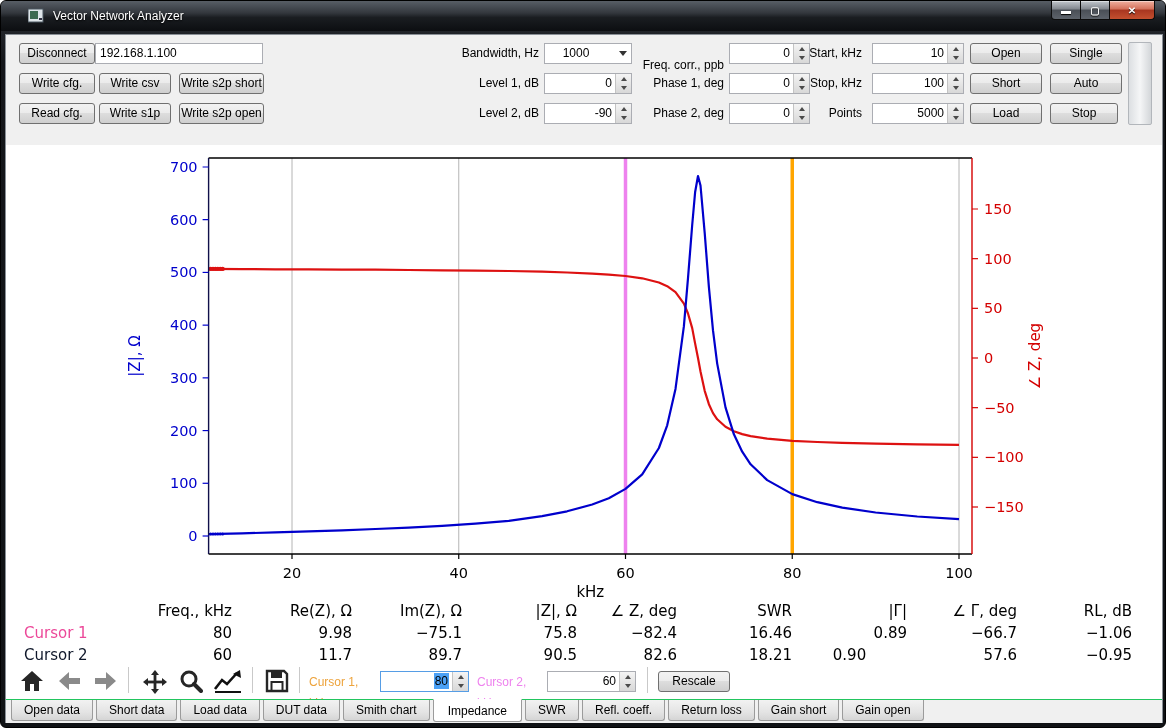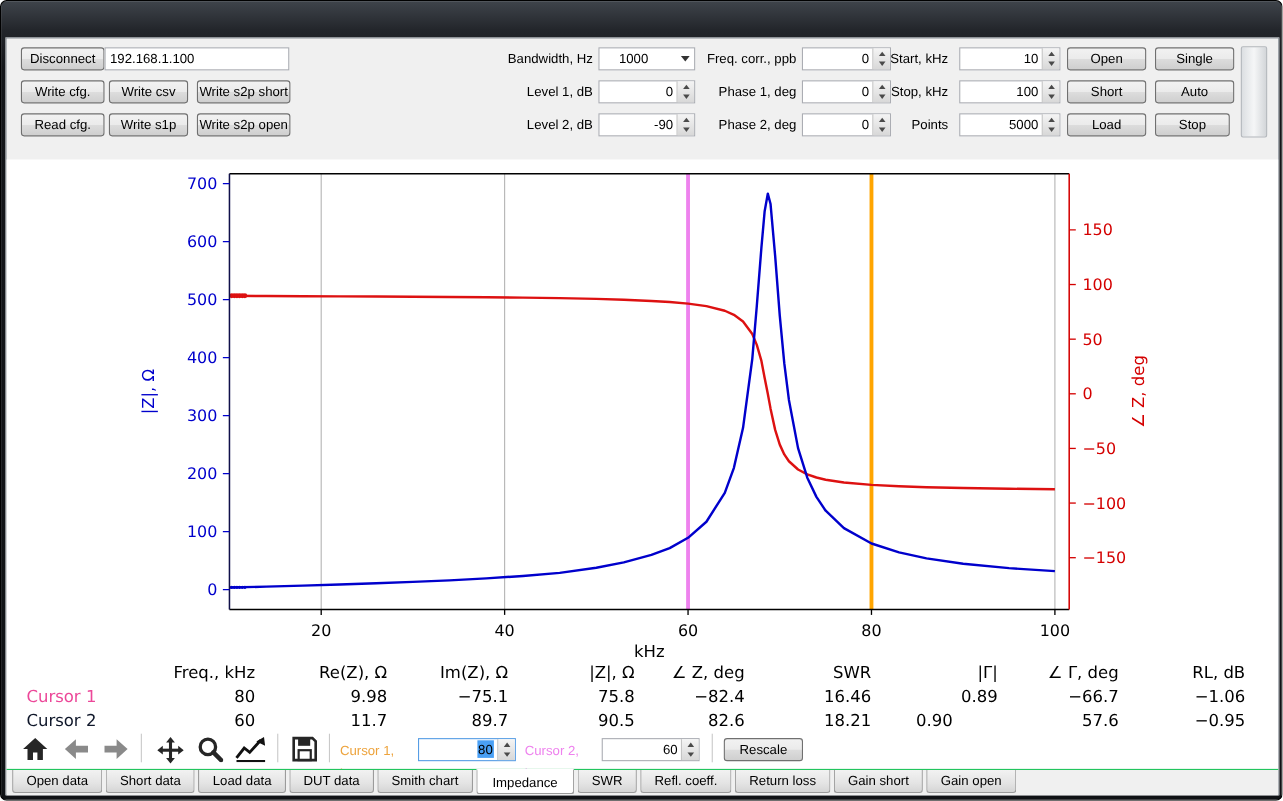--- a/index.html
+++ b/index.html
@@ -75,20 +75,33 @@
     border:1px solid #9b9b9b; border-top:none; border-radius:0 0 3px 3px;
     background:linear-gradient(180deg,#f2f2f2 0%,#e4e4e4 60%,#d5d5d5 100%); }
   .tab.active { background:#fff; height:23px; margin-top:-1px; border-top:1px solid #fff;
     padding:0 14px; line-height:22px; }
   .tab:first-child { margin-left:5px; }
 </style>
 </head>
 <body>
 
 <div class="window">
+  <div class="titlebar">
+    <svg class="app-icon" viewBox="0 0 16 16">
+      <rect x="0" y="1" width="15" height="13" fill="#dfe6ea" stroke="#4a5660"></rect>
+      <rect x="2" y="3" width="8" height="8" fill="#3d6b52"></rect>
+      <rect x="11" y="10" width="3" height="2" fill="#334"></rect>
+    </svg>
+    <span class="win-title">Vector Network Analyzer</span>
+    <div class="winbtns">
+      <div class="wbtn min">▬</div>
+      <div class="wbtn max">▢</div>
+      <div class="wbtn close">✕</div>
+    </div>
+  </div>
 
   <div class="content">
 
     <div>
       <div class="btn" style="left:13px;top:8px;width:76px;">Disconnect</div>
       <div class="field" style="left:89px;top:8px;width:168px;">192.168.1.100</div>
 
       <div class="btn" style="left:13px;top:38px;width:76px;">Write cfg.</div>
       <div class="btn" style="left:93px;top:38px;width:72px;">Write csv</div>
       <div class="btn" style="left:173px;top:38px;width:85px;">Write s2p short</div>
@@ -112,21 +125,21 @@
       </div>
       <div class="ctl-label" style="left:379px;top:68px;width:154px;">Level 2, dB</div>
       <div class="spin" style="left:538px;top:68px;width:88px;">
         <span class="val">-90</span>
         <span class="sb">
             <i class="u"></i>
             <i class="d"></i>
           </span>
       </div>
 
-      <div class="ctl-label" style="left:596px;top:8px;width:122px;">Freq. corr., ppb</div>
+      <div class="ctl-label" style="left:596px;top:20px;width:122px;">Freq. corr., ppb</div>
       <div class="spin" style="left:723px;top:8px;width:81px;">
         <span class="val">0</span>
         <span class="sb">
             <i class="u"></i>
             <i class="d"></i>
           </span>
       </div>
       <div class="ctl-label" style="left:596px;top:38px;width:122px;">Phase 1, deg</div>
       <div class="spin" style="left:723px;top:38px;width:81px;">
         <span class="val">0</span>

